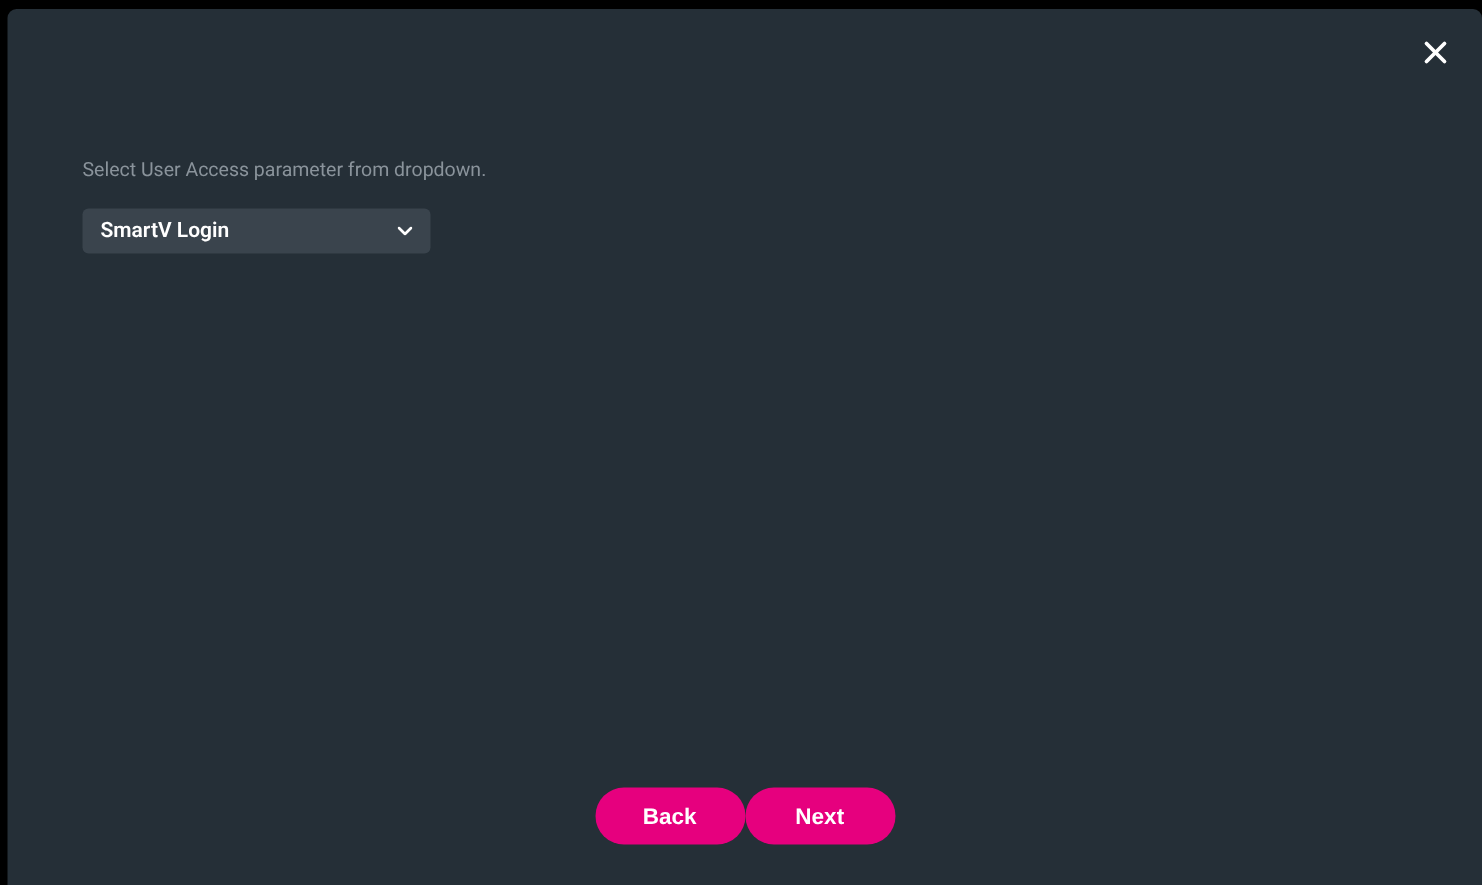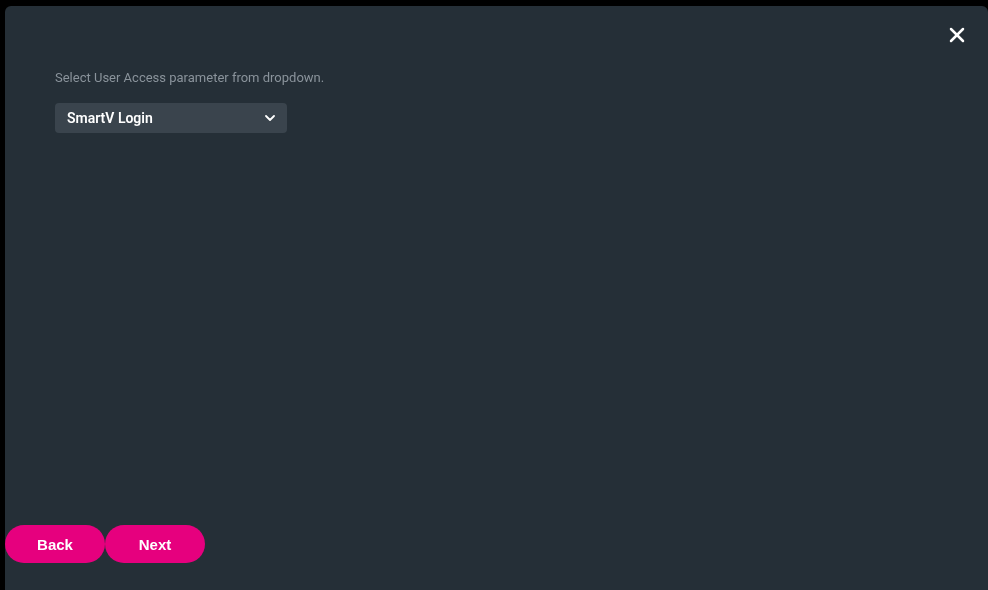--- a/index.html
+++ b/index.html
@@ -46,20 +46,21 @@
     .close-btn svg {
       display: block;
     }
     .modal-body {
       padding: 16px 50px 0 50px;
     }
     .instruction {
       color: #8a939b;
       font-size: 13px;
       margin-bottom: 18px;
+      margin-top: 36px;
     }
     .dropdown {
       display: flex;
       align-items: center;
       justify-content: space-between;
       width: 232px;
       height: 30px;
       background: #3a444d;
       border-radius: 4px;
       padding: 0 12px;
@@ -74,20 +75,21 @@
       color: #ffffff;
       display: flex;
       align-items: center;
     }
     .modal-footer {
       position: absolute;
       bottom: 27px;
       left: 0;
       right: 0;
       display: flex;
+      justify-content: center;
     }
     .btn {
       width: 100px;
       height: 38px;
       border-radius: 19px;
       border: none;
       background: #e6007e;
       color: #ffffff;
       font-size: 15px;
       font-weight: 600;

